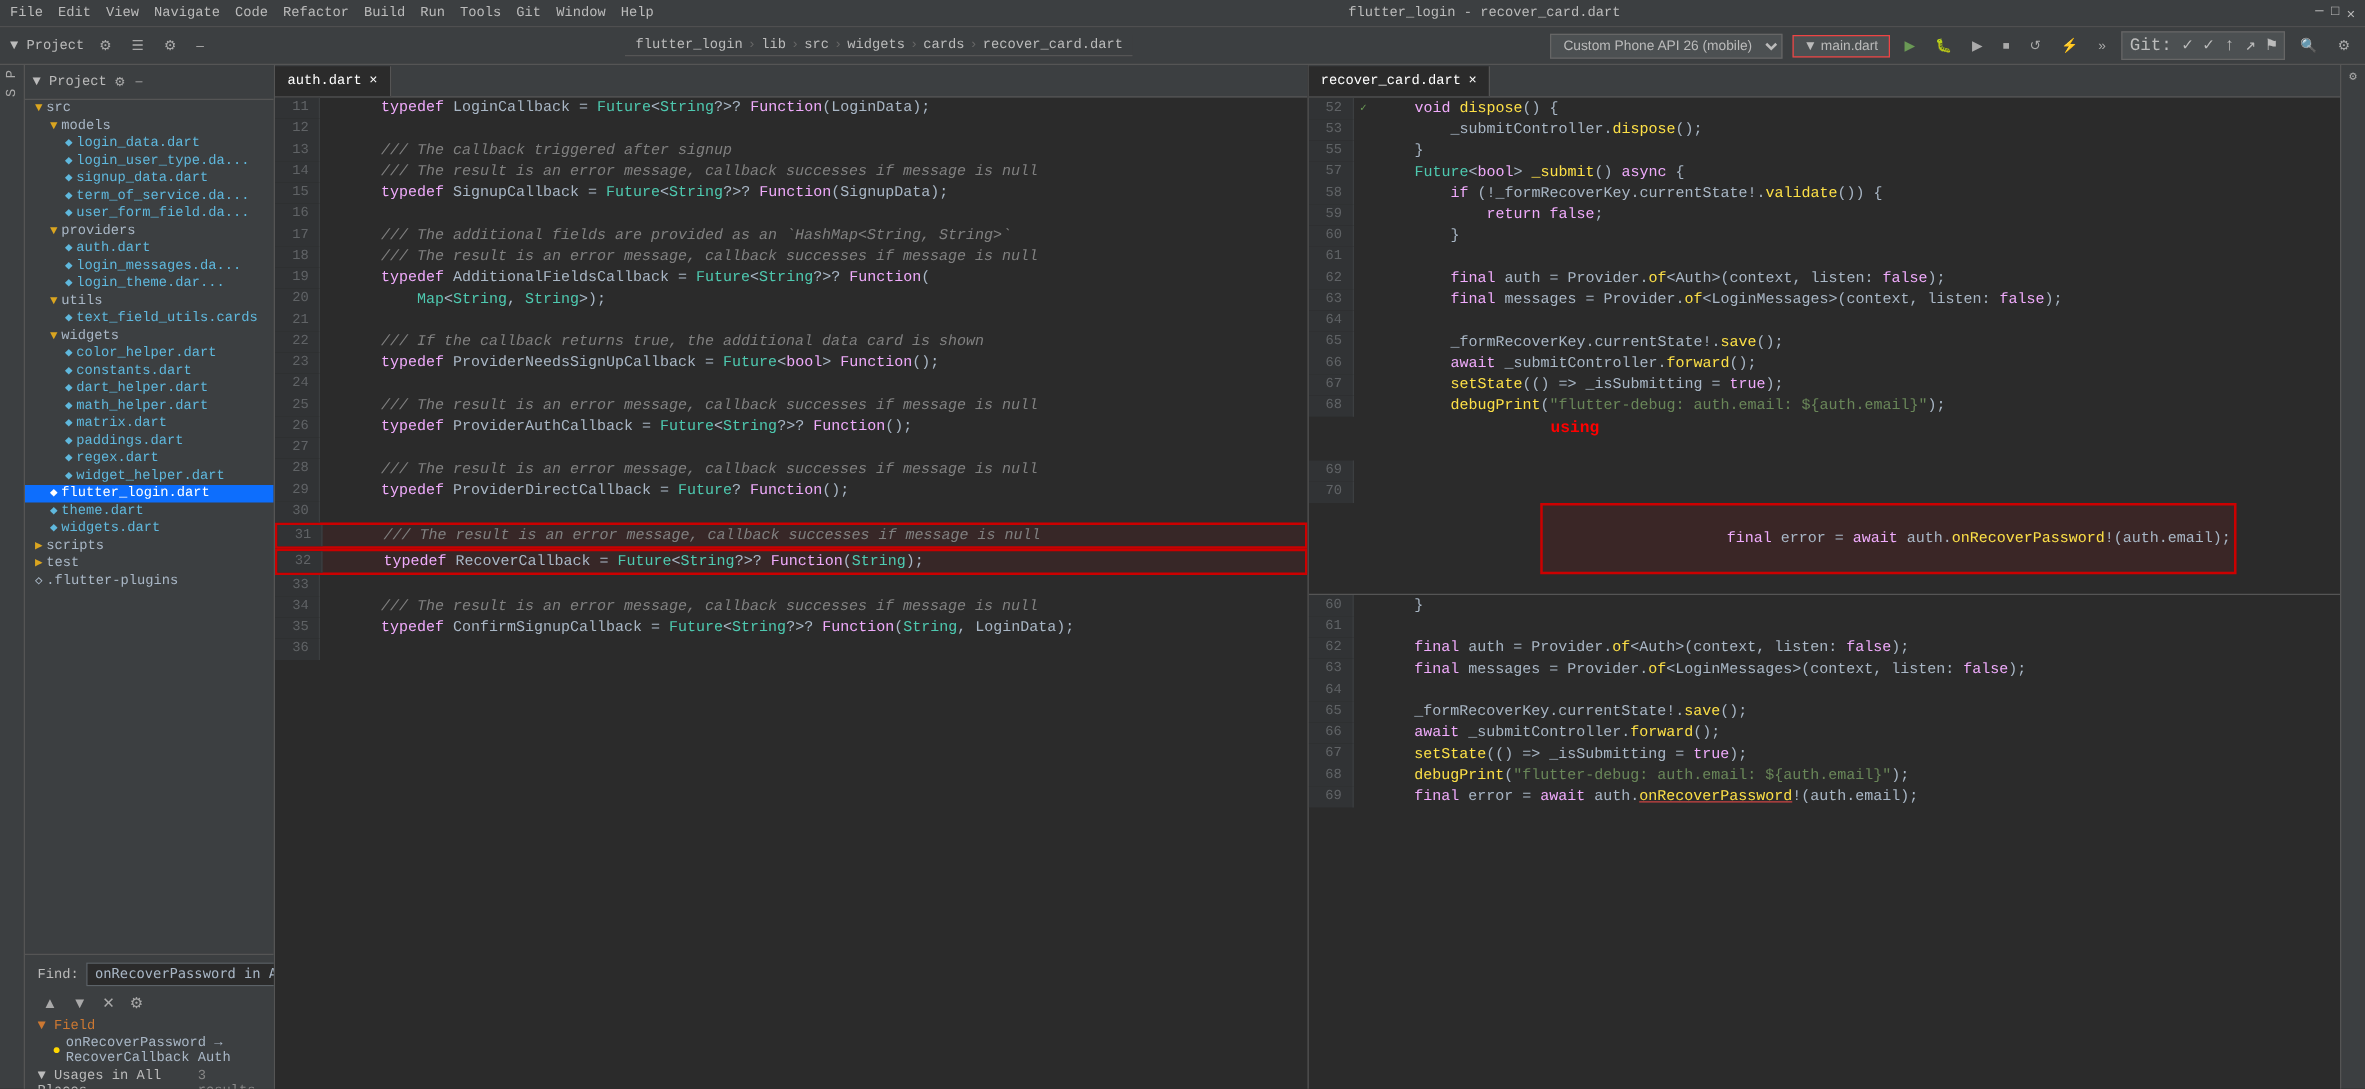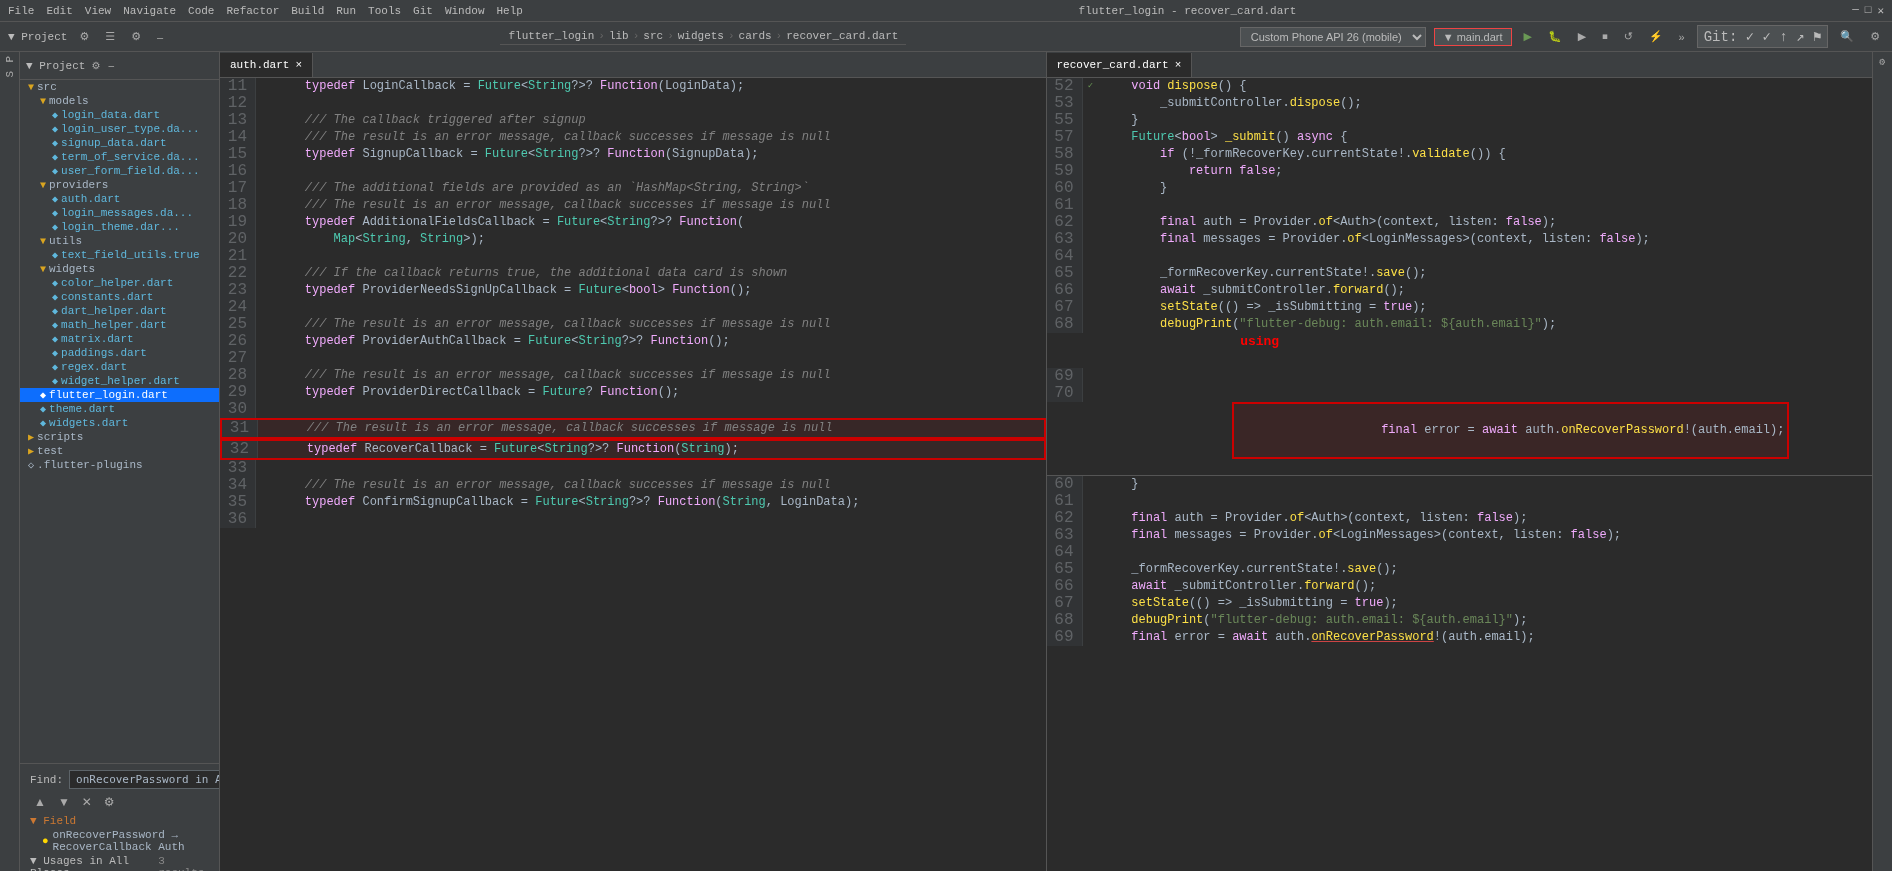--- a/index.html
+++ b/index.html
@@ -107,21 +107,21 @@
       min-height: 17px;
       line-height: 17px;
     }
 
     .line-num {
       width: 36px;
       min-width: 36px;
       text-align: right;
       padding-right: 8px;
       color: #606366;
-      font-size: 16px;
+      font-size: 11px;
       user-select: none;
       background: #313335;
       border-right: 1px solid #3c3f41;
     }
 
     .line-gutter {
       width: 16px;
       min-width: 16px;
       text-align: center;
       color: #606060;
@@ -444,21 +444,21 @@
       <div class="tree-item" style="padding-left:32px;">
         <span class="tree-icon file-dart">◆</span>
         <span class="tree-label file-dart">login_theme.dar...</span>
       </div>
       <div class="tree-item" style="padding-left:20px;">
         <span class="tree-icon folder-color">▼</span>
         <span class="tree-label">utils</span>
       </div>
       <div class="tree-item" style="padding-left:32px;">
         <span class="tree-icon file-dart">◆</span>
-        <span class="tree-label file-dart">text_field_utils.true</span>
+        <span class="tree-label file-dart">text_field_utils.cards</span>
       </div>
       <div class="tree-item" style="padding-left:20px;">
         <span class="tree-icon folder-color">▼</span>
         <span class="tree-label">widgets</span>
       </div>
       <div class="tree-item" style="padding-left:32px;">
         <span class="tree-icon file-dart">◆</span>
         <span class="tree-label file-dart">color_helper.dart</span>
       </div>
       <div class="tree-item" style="padding-left:32px;">

